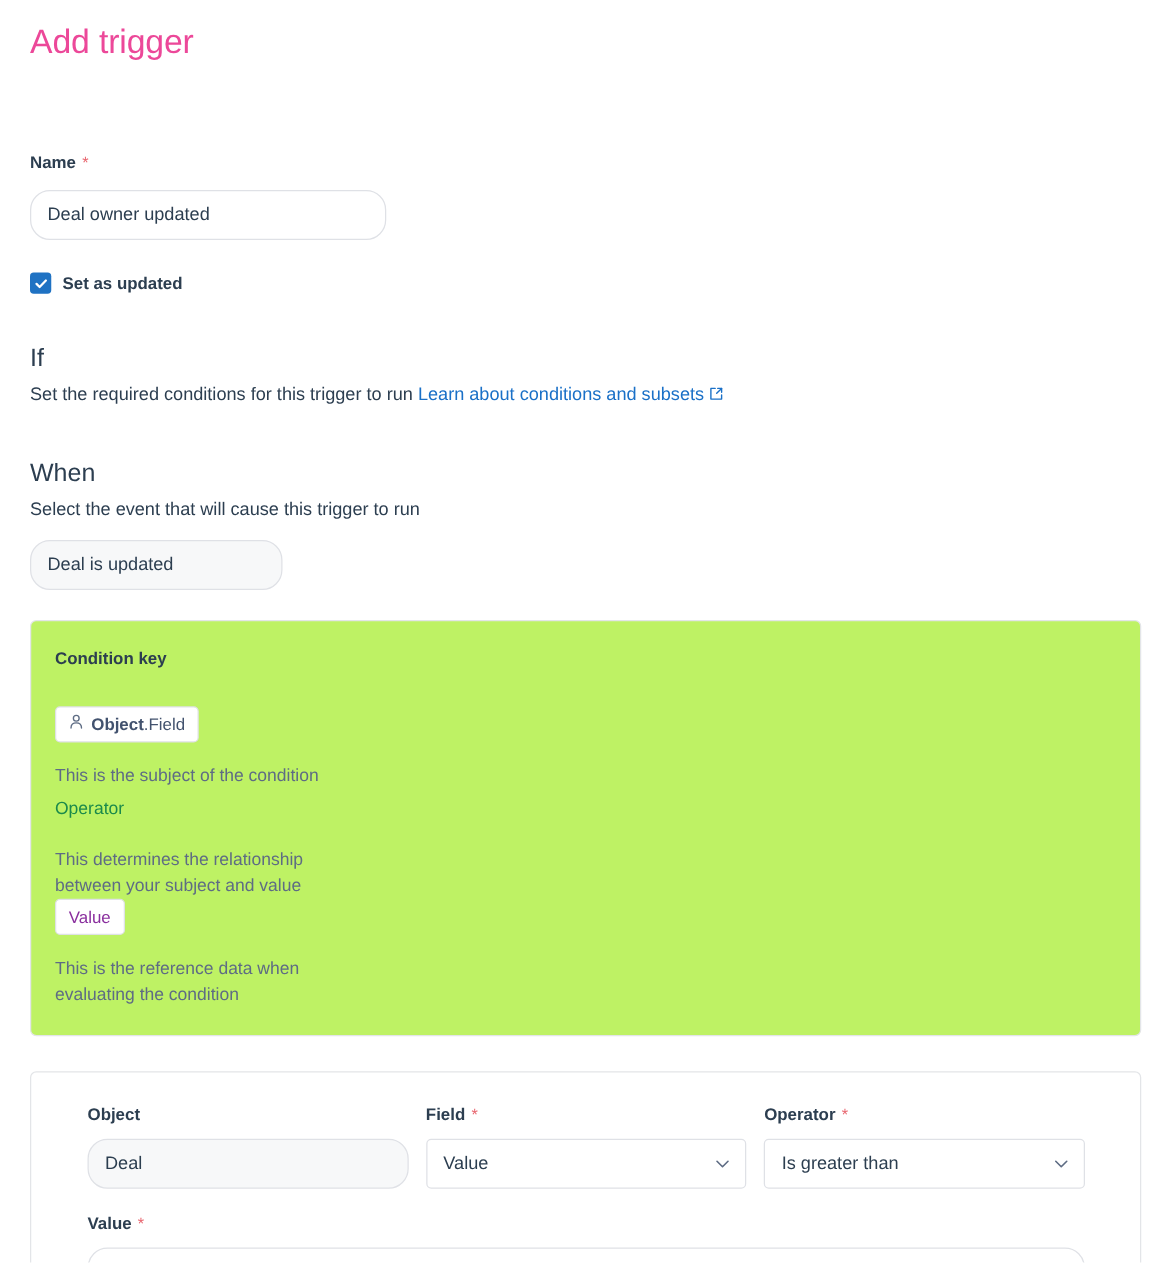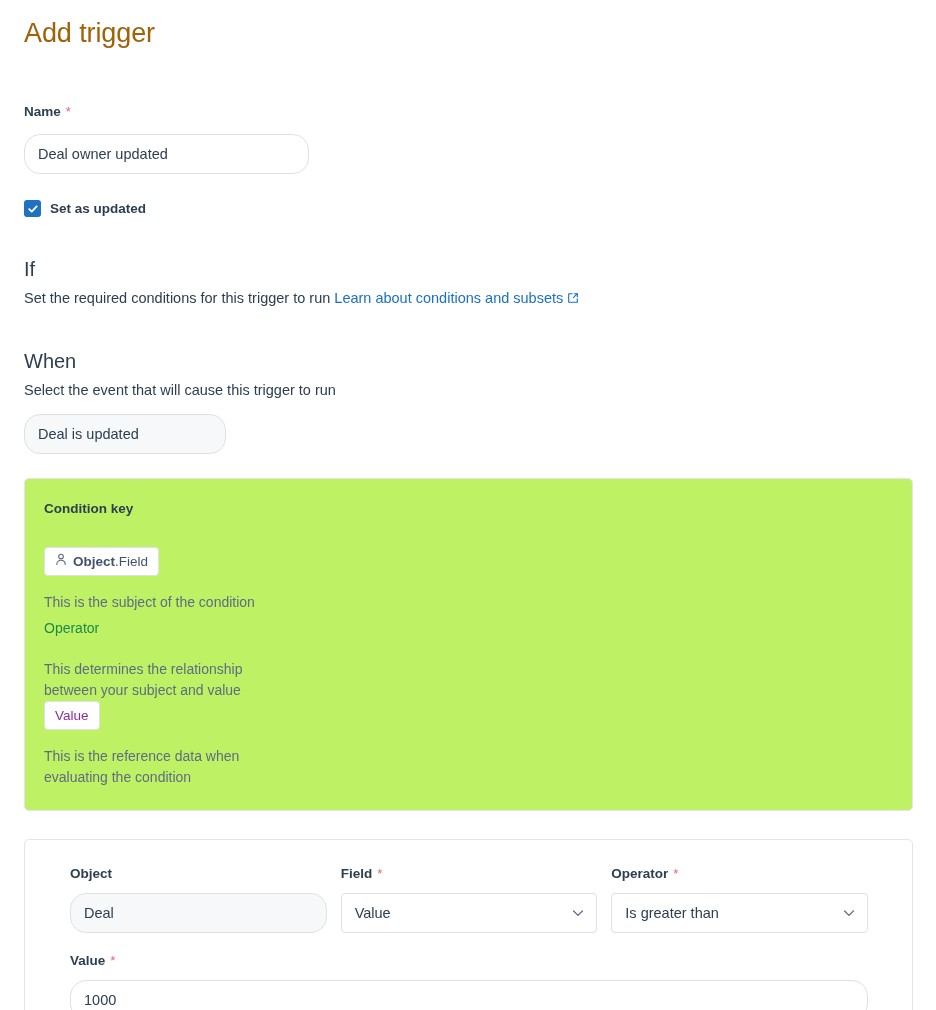--- a/index.html
+++ b/index.html
@@ -19,21 +19,21 @@
   .page {
     padding: 0 24px;
     box-sizing: border-box;
     width: 936px;
   }
 
   
   .page-title {
     font-size: 27px;
     font-weight: 400;
-    color: #a16207;
+    color: #ec4899;
     letter-spacing: -0.1px;
     margin: 0;
     padding-top: 16px;
     line-height: 34px;
   }
 
   
   .field-label {
     font-size: 13.5px;
     font-weight: 700;
@@ -85,21 +85,21 @@
   }
   .chevron {
     display: inline-block;
     width: 16px;
     height: 16px;
     flex: none;
     color: #5e6c84;
   }
 
   
-  .name-block { margin-top: 54px; }
+  .name-block { margin-top: 72px; }
   .name-input { width: 285px; margin-top: 14px; }
 
   
   .checkbox-row {
     margin-top: 26px;
     display: flex;
     align-items: center;
     gap: 9px;
     cursor: pointer;
     width: fit-content;

